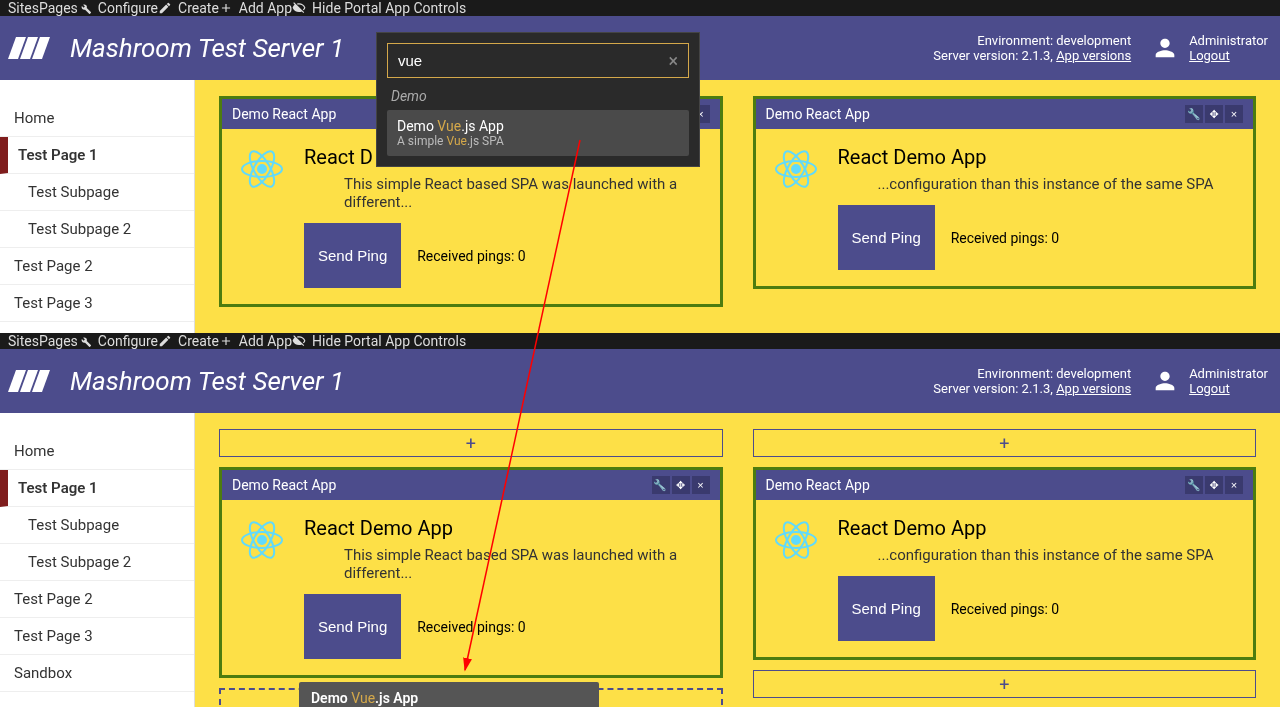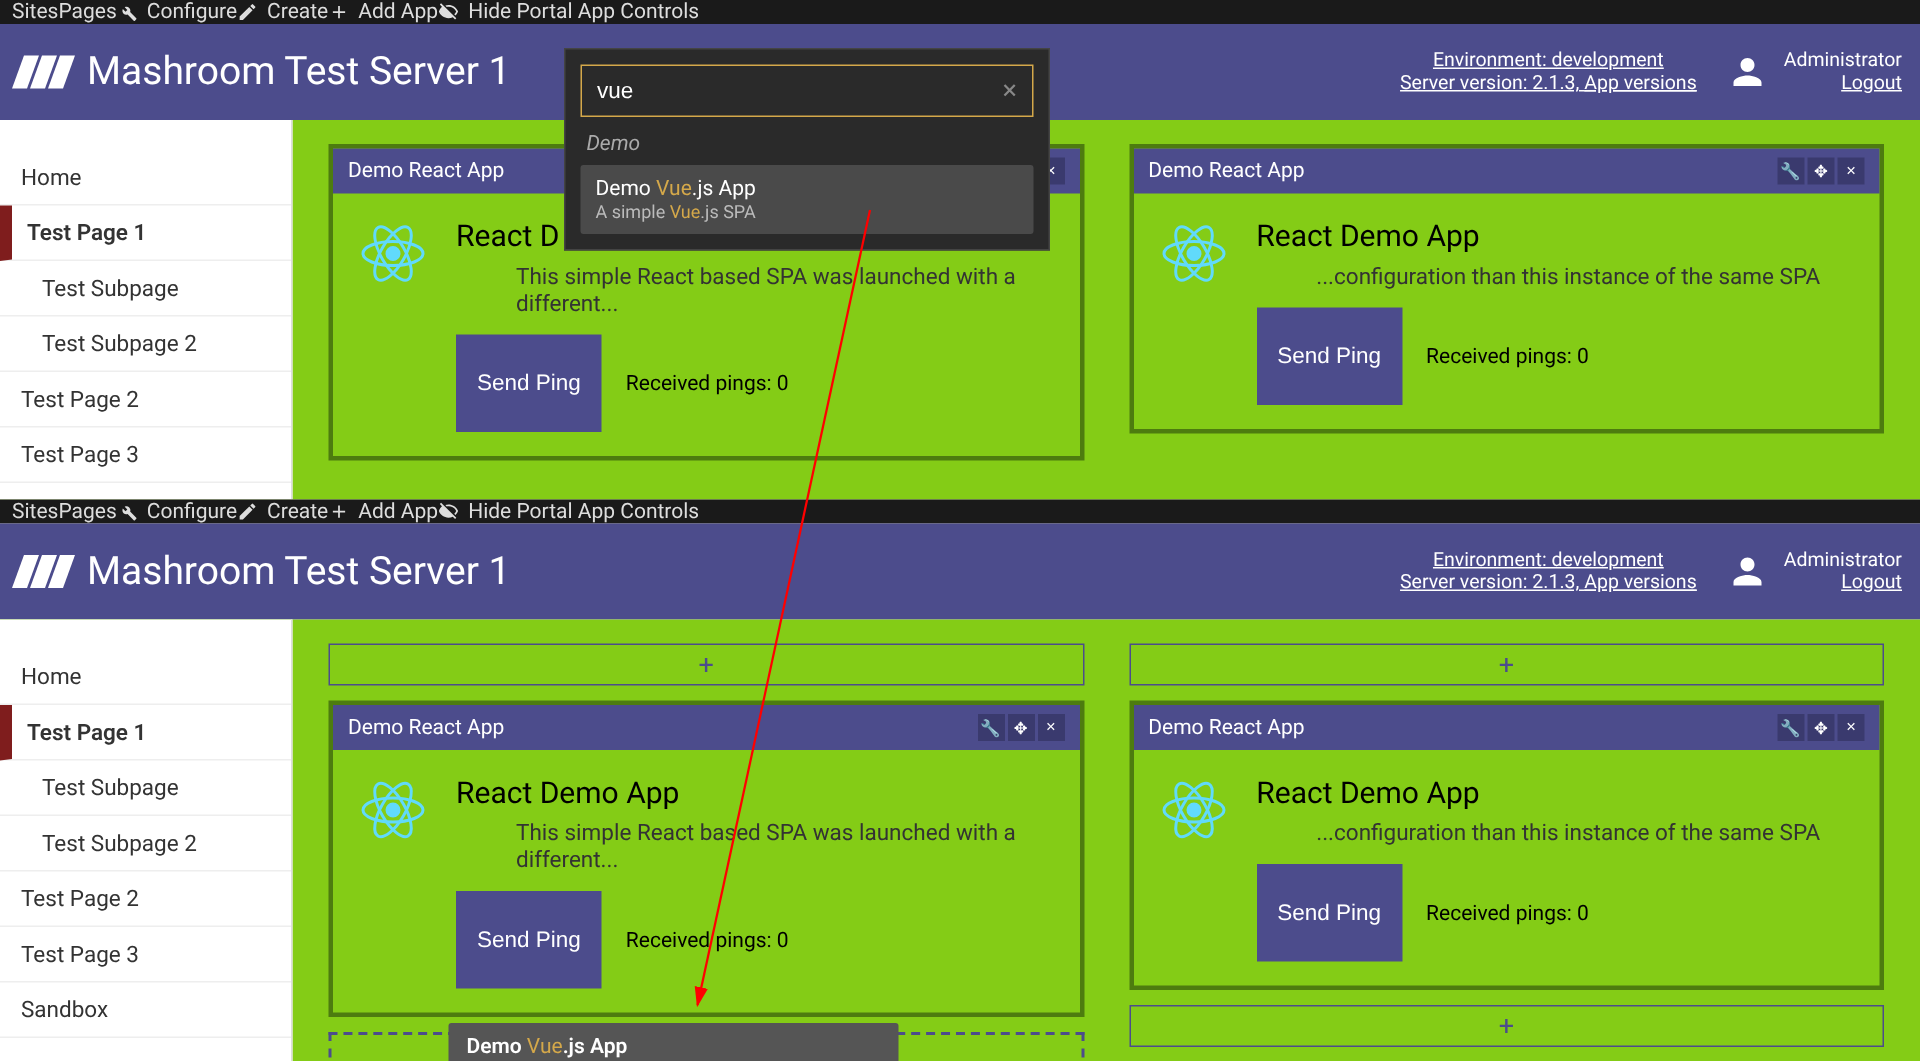--- a/index.html
+++ b/index.html
@@ -2,32 +2,32 @@
 <html><head>
 <meta charset="utf-8">
 <style>
 * { box-sizing: border-box; margin: 0; padding: 0; }
 body { font-family: -apple-system, BlinkMacSystemFont, "Segoe UI", Roboto, sans-serif; font-size: 14px; background: #f5f5f5; width: 1280px; }
 .panel { position: relative; }
 .topbar { background: #1a1a1a; color: #ddd; height: 16px; display: flex; align-items: center; padding: 0 8px; font-size: 14px; }
 .topbar-item { display: flex; align-items: center; gap: 6px; cursor: pointer; }
 .topbar-item svg { width: 14px; height: 14px; fill: #ddd; }
 .header { background: #4c4c8c; color: #fff; height: 64px; display: flex; align-items: center; padding: 0 12px; justify-content: space-between; }
-.logo-title { display: flex; align-items: center; gap: 12px; }
+.logo-title { display: flex; align-items: center; gap: 24px; font-style: italic; }
 .logo { display: flex; gap: 2px; }
 .logo span { width: 10px; height: 22px; background: #fff; transform: skewX(-20deg); }
 .title { font-size: 26px; font-weight: 400; }
 .header-right { display: flex; align-items: center; gap: 20px; font-size: 13px; }
-.env-info { text-align: center; text-decoration: underline; }
+.env-info { text-align: right; }
 .env-info a { color: #fff; text-decoration: underline; }
 .user-block { display: flex; align-items: center; gap: 10px; }
 .user-icon { width: 28px; height: 28px; fill: #fff; }
-.user-text { text-align: right; }
+.user-text { }
 .user-text a { color: #fff; }
-.body-row { display: flex; background: #84cc16; }
+.body-row { display: flex; background: #fde047; }
 .sidebar { width: 195px; background: #fff; border-right: 1px solid #ddd; padding-top: 20px; }
 .sidebar-item { padding: 9px 14px; border-bottom: 1px solid #eee; cursor: pointer; color: #333; font-size: 15px; }
 .sidebar-item.sub { padding-left: 28px; }
 .sidebar-item.active { border-left: 8px solid #7f1d1d; font-weight: 600; padding-left: 10px; }
 .content { flex: 1; padding: 16px 24px; display: flex; gap: 30px; }
 .col { flex: 1; }
 .add-bar { border: 1px solid #4c4c8c; height: 28px; display: flex; align-items: center; justify-content: center; color: #4c4c8c; font-size: 18px; margin-bottom: 10px; cursor: pointer; }
 .add-bar.dashed { border: 2px dashed #4c4c8c; }
 .card { border: 3px solid #4d7c0f; margin-bottom: 10px; }
 .card-header { background: #4c4c8c; color: #fff; padding: 6px 10px; font-size: 14px; display: flex; justify-content: space-between; align-items: center; }

